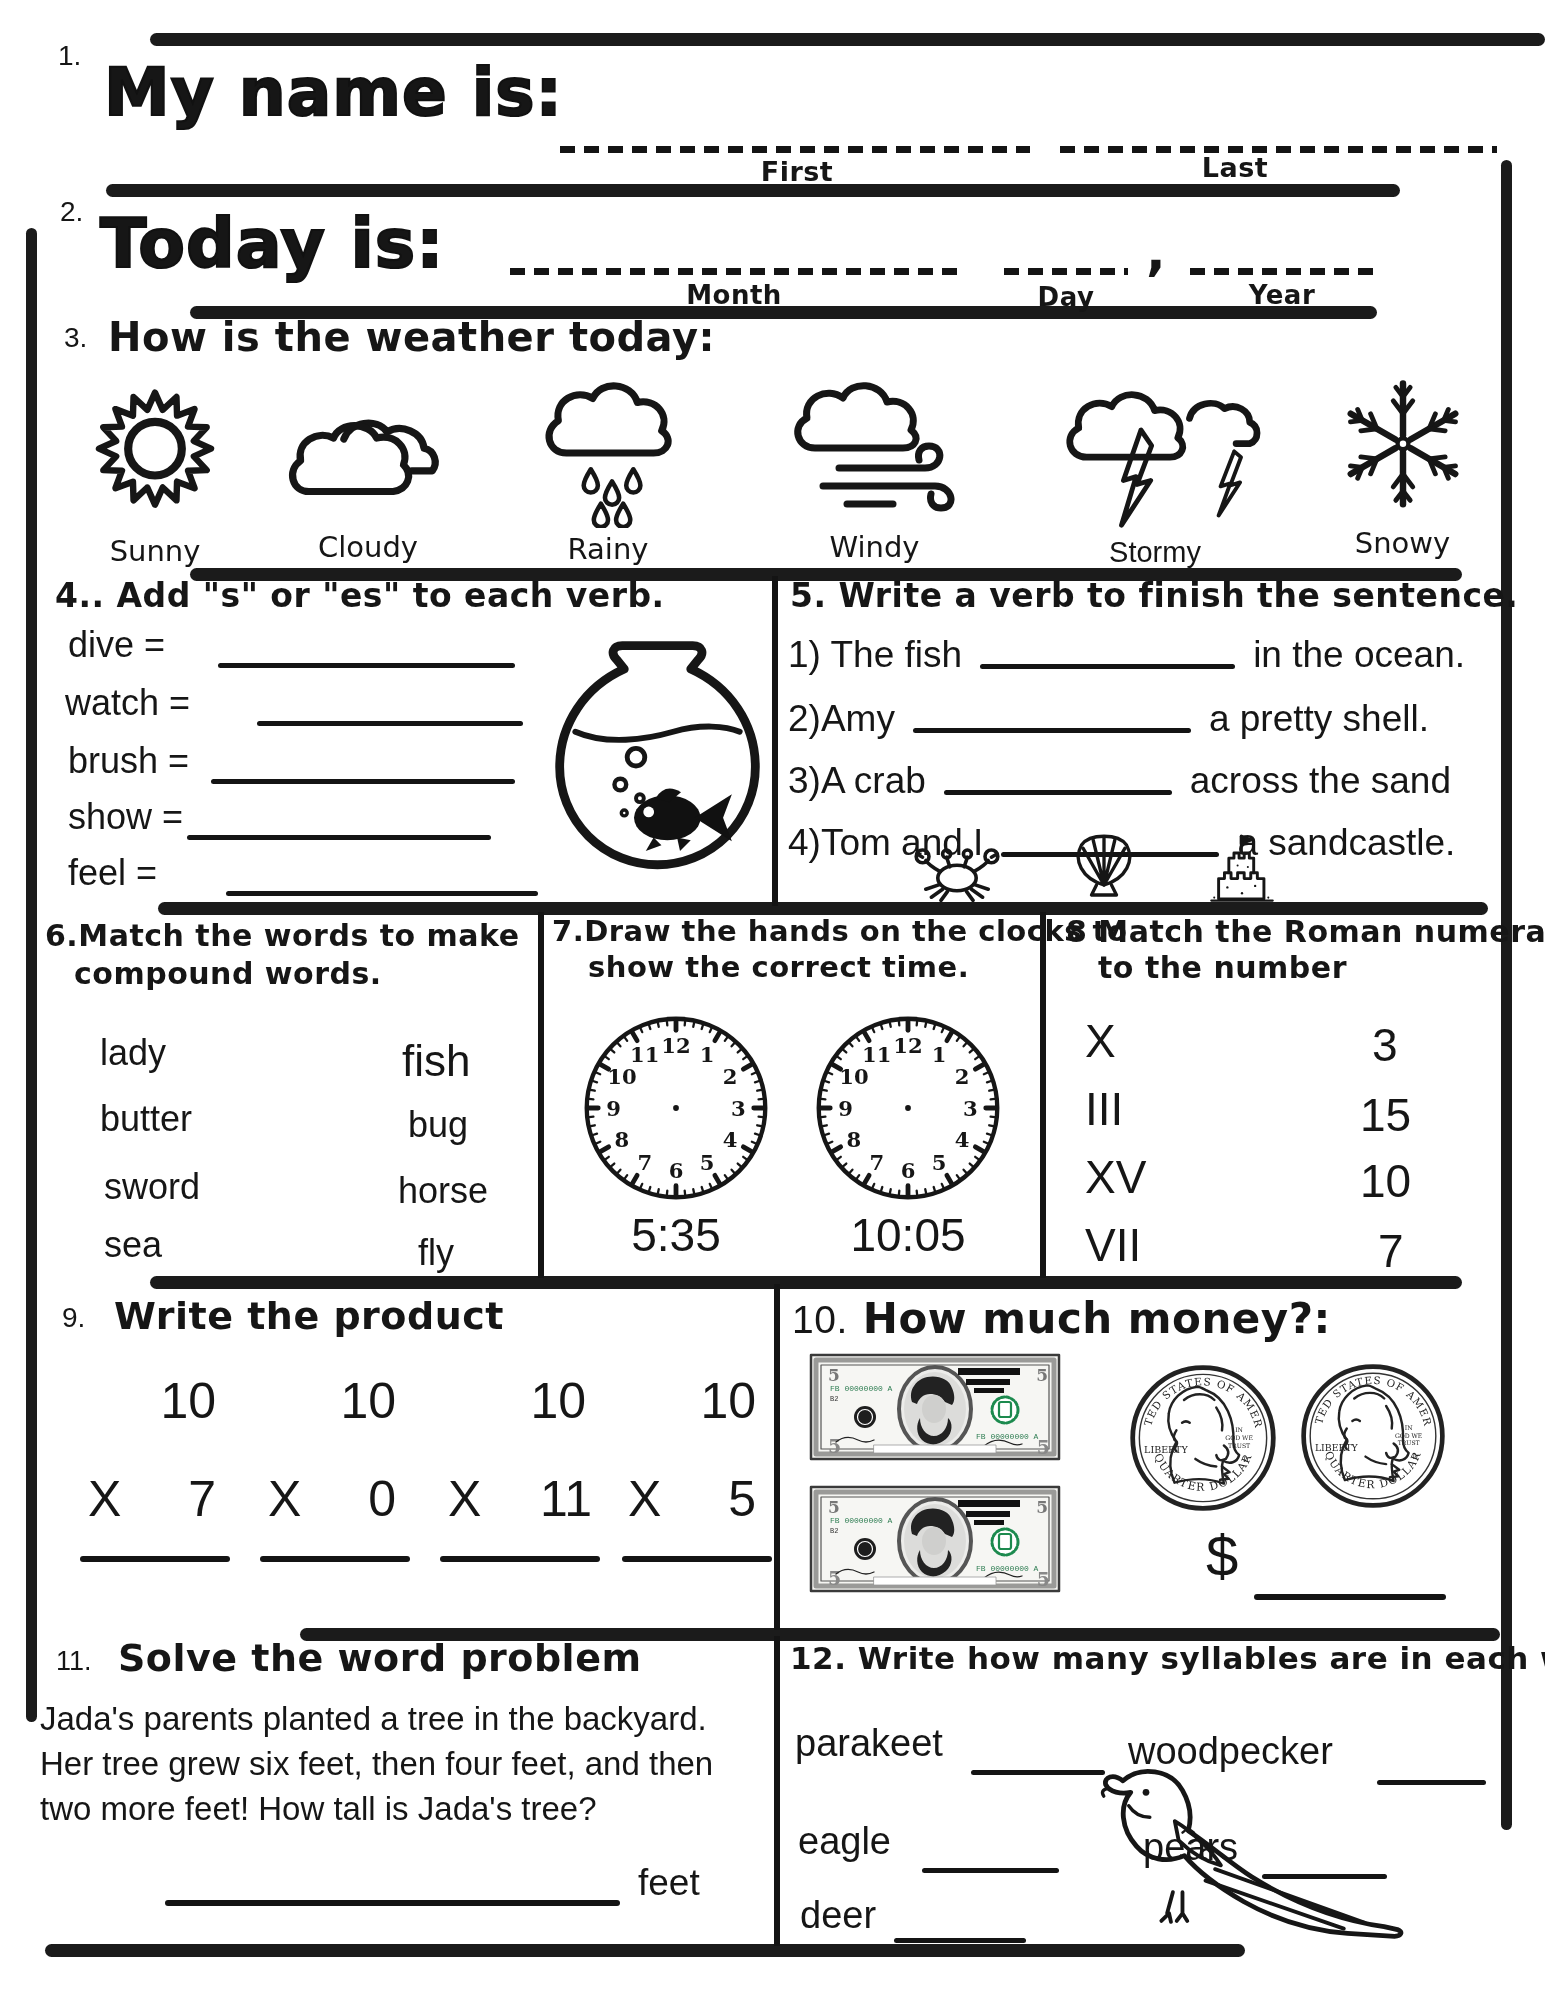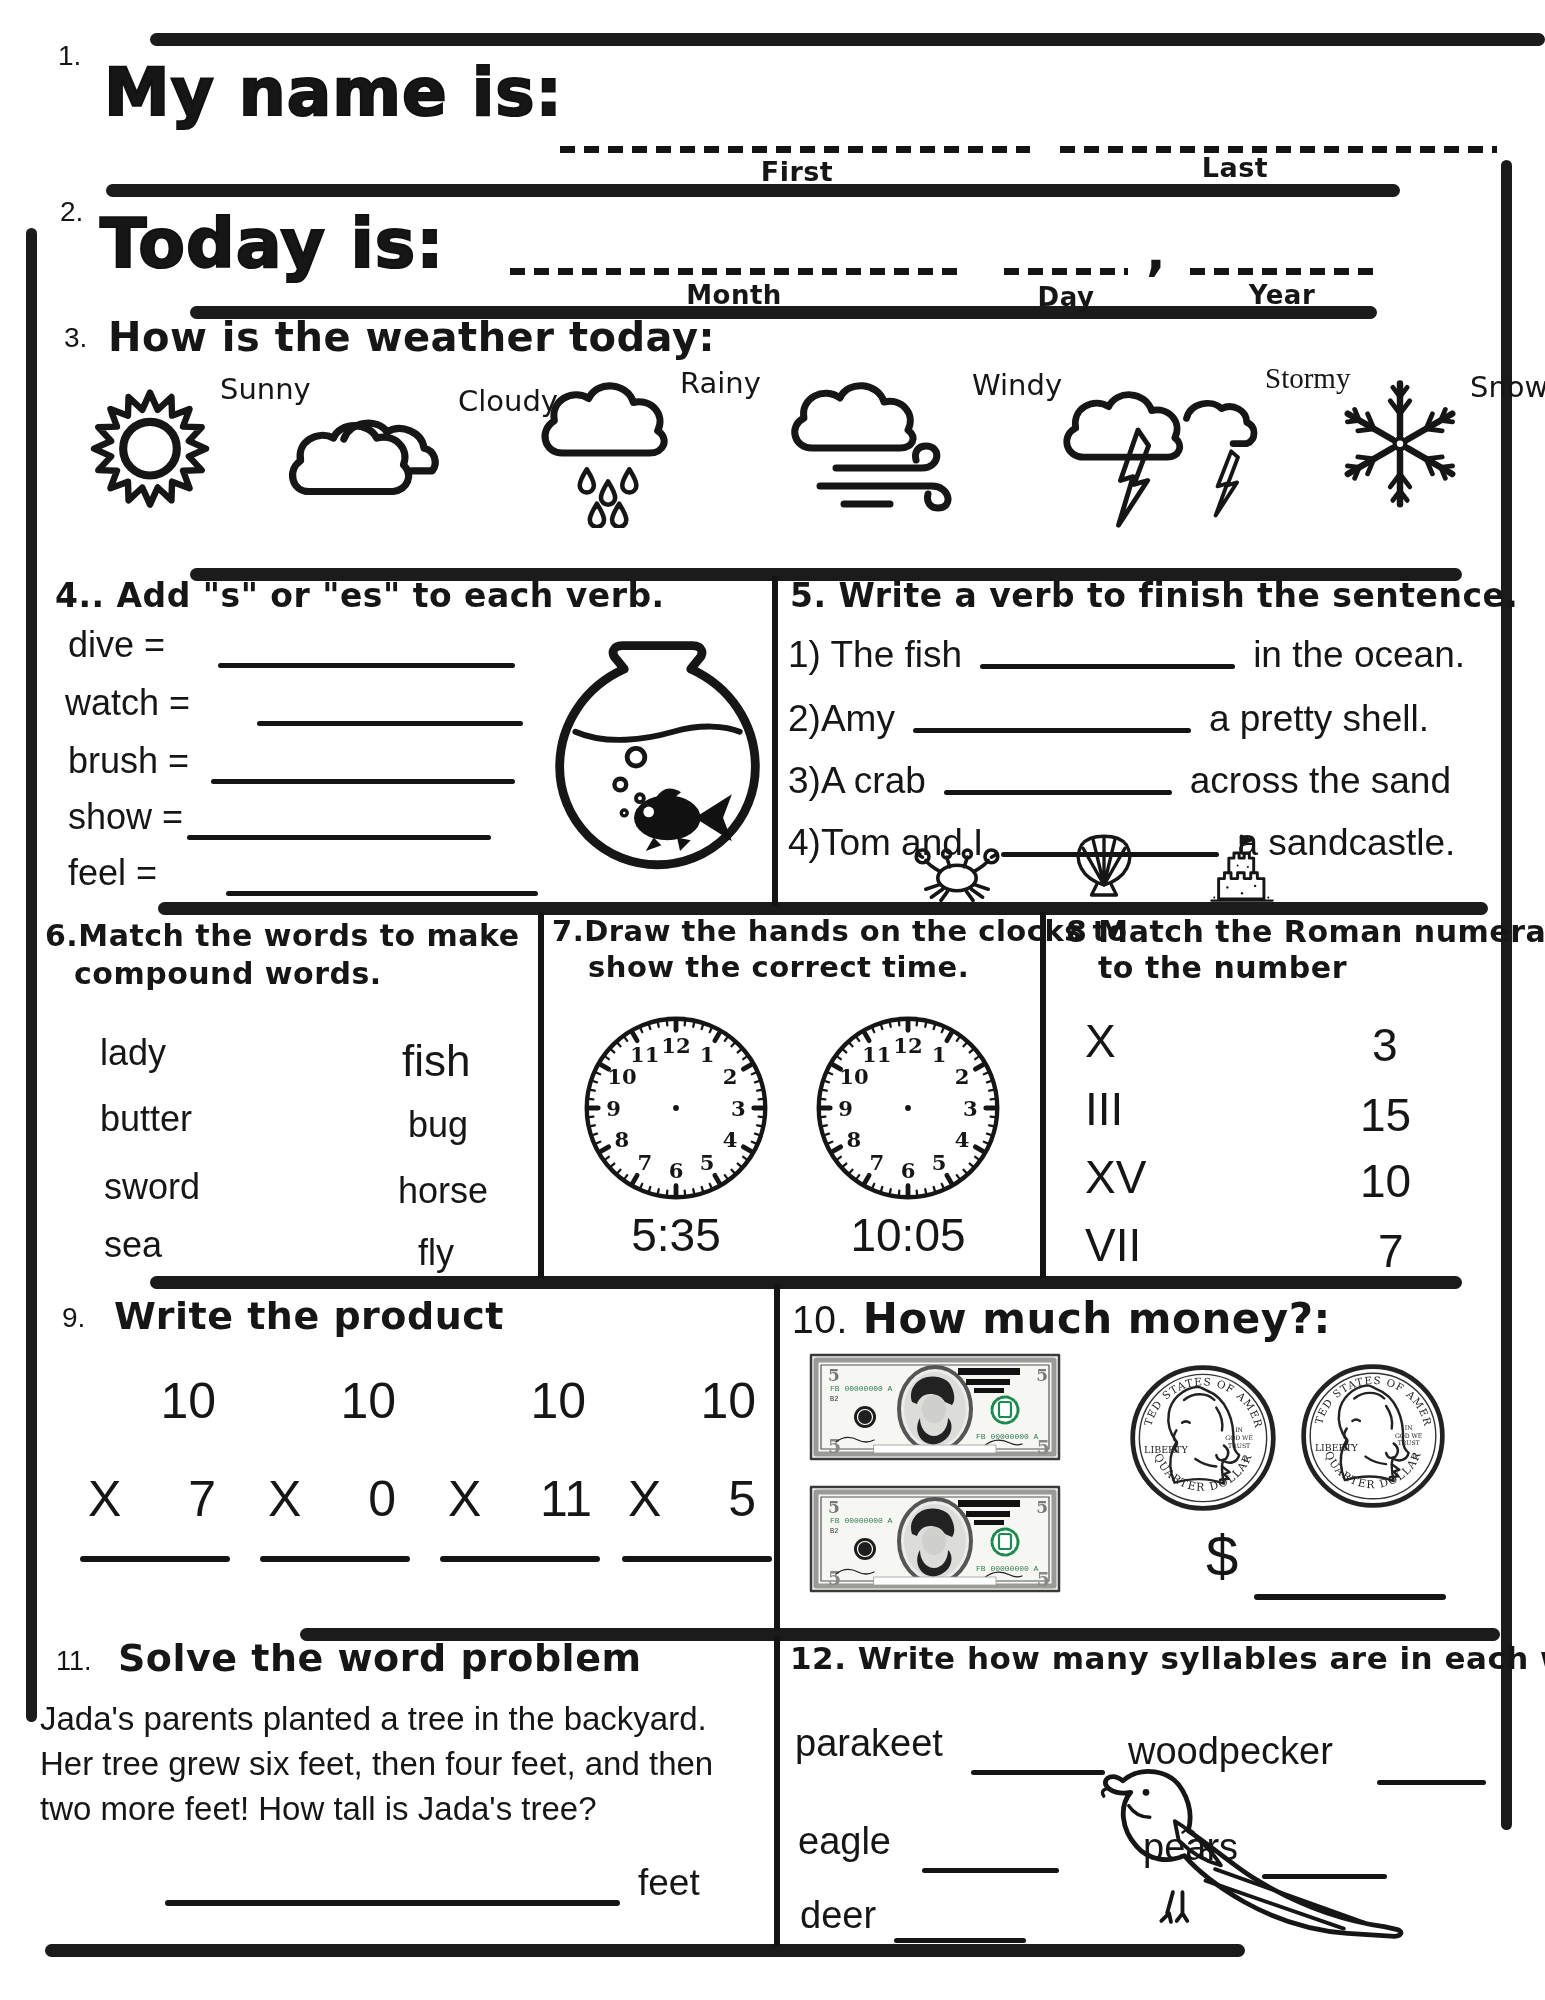--- a/index.html
+++ b/index.html
@@ -13,21 +13,21 @@
   .hline{position:absolute;height:13px;background:#1b1b1b;border-radius:8px}
   .vline{position:absolute;width:11px;background:#1b1b1b;border-radius:8px}
   .vthin{position:absolute;width:6px;background:#141414}
   .dash{position:absolute;height:7px;background:repeating-linear-gradient(90deg,#141414 0 15px,transparent 15px 24px)}
   .wline{background:#141414;height:5px;border-radius:3px}
   .uline{position:absolute;height:5px;background:#141414;border-radius:3px}
   .lbl{text-align:center}
   svg{stroke-linecap:round;stroke-linejoin:round}
   .srow{position:absolute;display:flex;align-items:baseline;gap:18px}
   .srow .wline{align-self:flex-end;margin-bottom:7px}
-  .wopt{position:absolute;display:flex;flex-direction:row;}
+  .wopt{position:absolute;display:flex;flex-direction:column;align-items:center}
   .prob{position:absolute;font-size:50px}
   .prob .top{text-align:right;padding-right:10px}
   .prob .row2{display:flex;justify-content:space-between;margin-top:40px}
 </style>
 </head>
 <body>
 
 <div class="page">
 
   <div class="hline" style="left:150px;top:33px;width:1395px"></div>
@@ -112,21 +112,21 @@
   </div>
 
   <div class="wopt" style="left:1040px;top:362px;width:230px">
     <span>
       <svg width="225" height="170" viewBox="0 0 230 175" fill="none" stroke="#161616">
         <path stroke-width="7" d="M 150 58 C 154 42 176 38 186 48 C 198 42 212 50 212 62 C 222 66 222 80 212 84 L 198 84"></path>
         <path stroke-width="7" d="M 44 98 C 26 98 20 76 36 68 C 32 48 54 36 70 46 C 78 28 108 30 114 50 C 132 46 146 62 138 78 C 148 86 142 98 130 98 Z"></path>
         <path stroke-width="5" d="M 100 70 L 82 122 L 95 118 L 80 168 L 110 122 L 96 126 L 111 86 Z"></path>
         <path stroke-width="4" d="M 196 92 L 182 128 L 192 125 L 180 158 L 202 124 L 192 127 L 203 98 Z"></path>
       </svg></span>
-    <div class="lbl" style="font-size:29px;font-family:Liberation Serif, serif">Stormy</div>
+    <div class="lbl" style="font-size:29px;font-family:Liberation Sans, sans-serif">Stormy</div>
   </div>
 
   <div class="wopt" style="left:1330px;top:370px;width:145px">
     <span>
       <svg width="140" height="152" viewBox="0 0 130 140" fill="none" stroke="#161616">
         <g>
             <line x1="65" y1="60" x2="65" y2="12" stroke-width="6"></line>
             <line x1="65" y1="40" x2="55.92220391395941" y2="28.058743021764162" stroke-width="4.5"></line>
             <line x1="65" y1="40" x2="74.07779608604059" y2="28.058743021764165" stroke-width="4.5"></line>
             <line x1="65" y1="24.32" x2="58.34294953690357" y2="15.563078215960386" stroke-width="4.5"></line>

